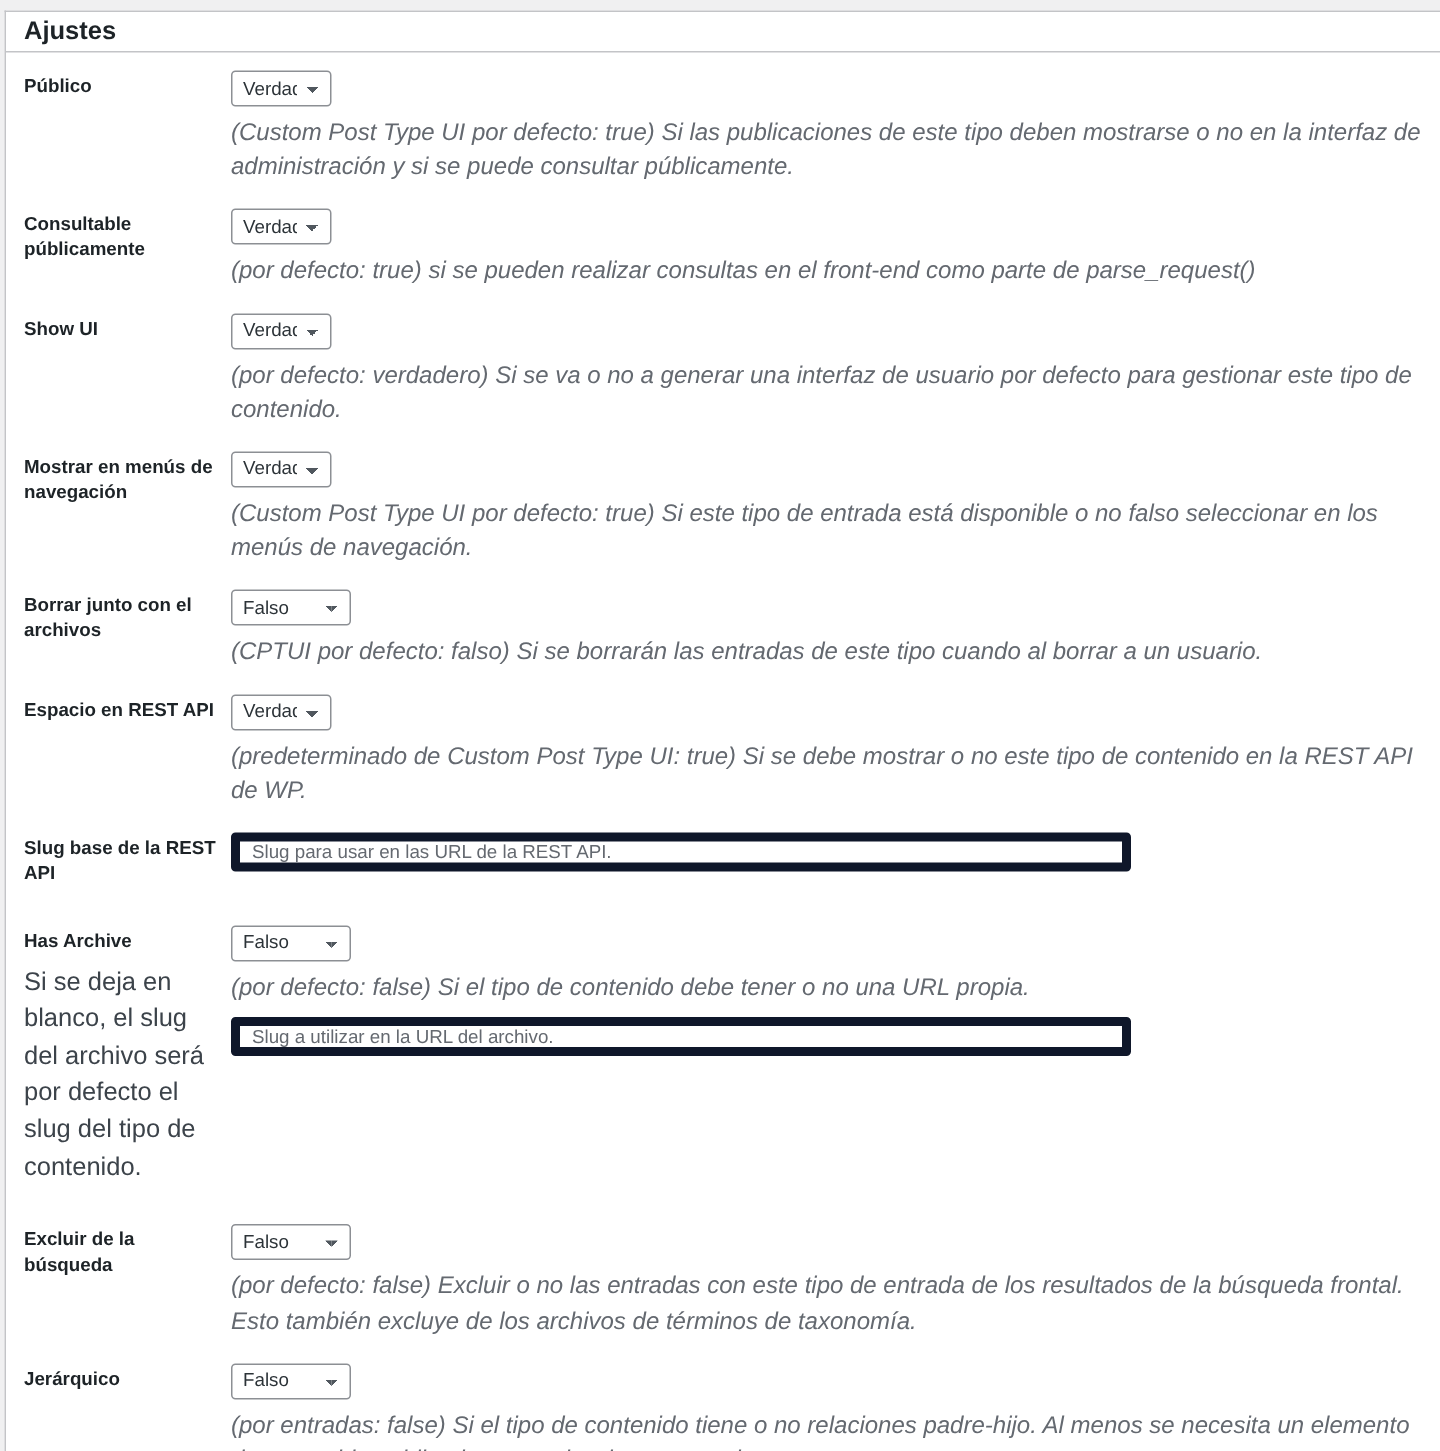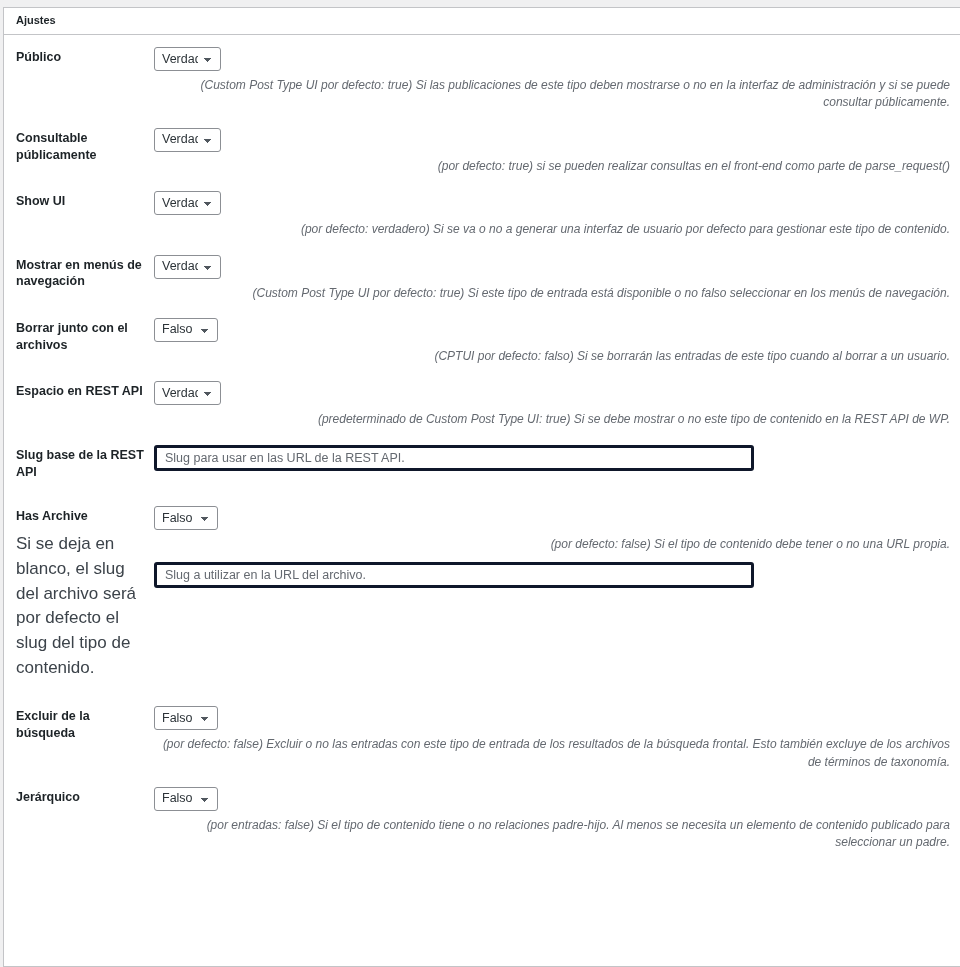--- a/index.html
+++ b/index.html
@@ -33,21 +33,21 @@
   .postbox-header {
     border-bottom: 1px solid #c3c4c7;
     padding: 0;
     height: 26px;
     display: flex;
     align-items: center;
   }
   .postbox-header h2 {
     margin: 0;
     padding: 0 12px;
-    font-size: 11px;
+    font-size: 17px;
     font-weight: 600;
     line-height: 1.4;
     color: #1d2327;
     text-align: center;
   }
 
   .form-table {
     width: 100%;
     border-collapse: collapse;
     margin: 0;
@@ -99,48 +99,47 @@
       linear-gradient(135deg, #50575e 50%, transparent 50%);
     background-position:
       calc(100% - 12px) 10px,
       calc(100% - 8px) 10px;
     background-size: 4px 4px, 4px 4px;
     background-repeat: no-repeat;
     cursor: pointer;
     outline: none;
   }
   select.w-true { width: 67px; }
-  select.w-false { width: 64px; }
+  select.w-false { width: 80px; }
 
   
   input.cpt-text {
     font-family: "Liberation Sans", sans-serif;
     font-size: 12.5px;
     color: #2c3338;
     background: #ffffff;
-    border: 3px solid #0f172a;
+    border: 6px solid #0f172a;
     border-radius: 3px;
     height: 26px;
     padding: 0 8px;
     width: 600px;
     box-sizing: border-box;
     outline: none;
   }
   input.cpt-text::placeholder {
     color: #646970;
     opacity: 1;
   }
 
   p.description {
     margin: 6px 0 0 0;
-    font-size: 12px;
+    font-size: 16px;
     font-style: italic;
     color: #646970;
     line-height: 1.45;
-    text-align: right;
   }
 
   .field-gap { height: 8px; }
 </style>
 </head>
 <body>
 
 <div class="postbox">
 
   <div class="postbox-header">

